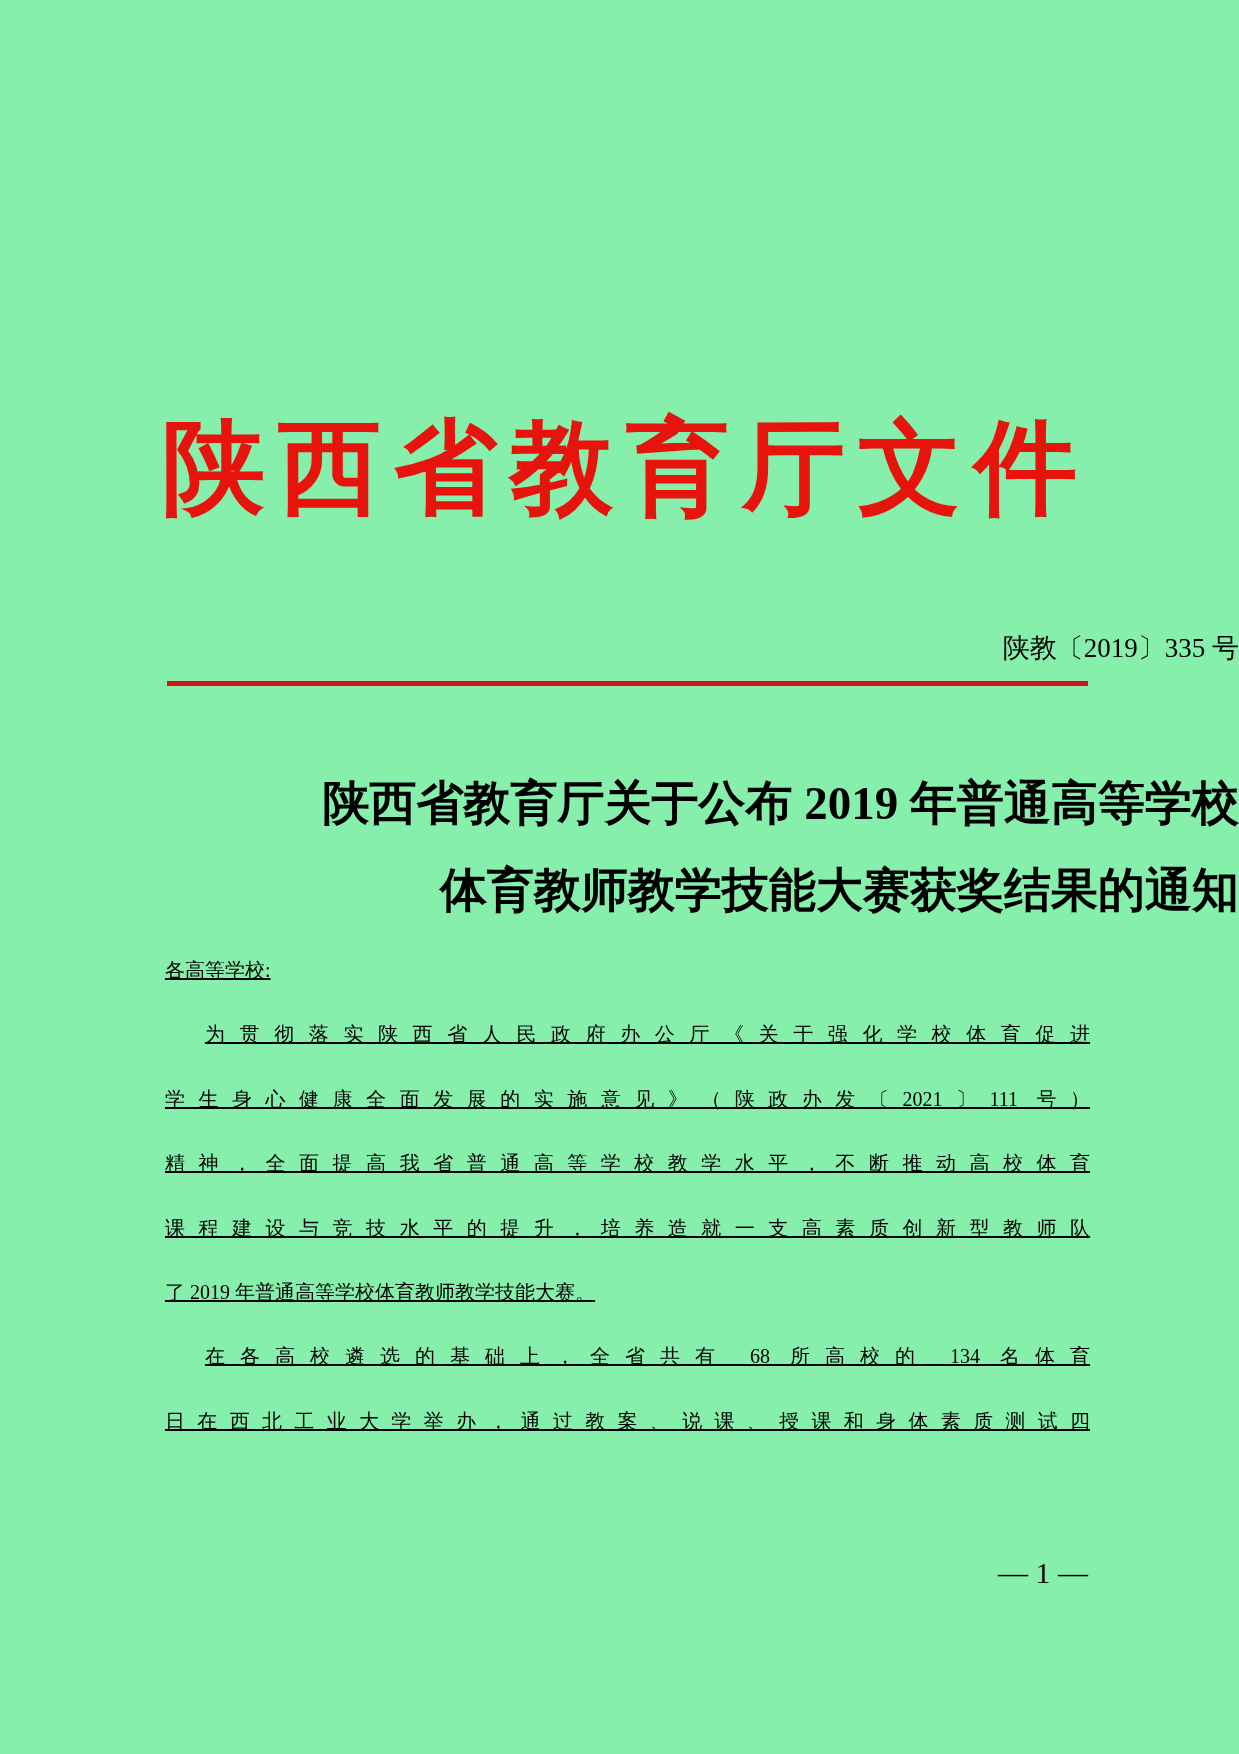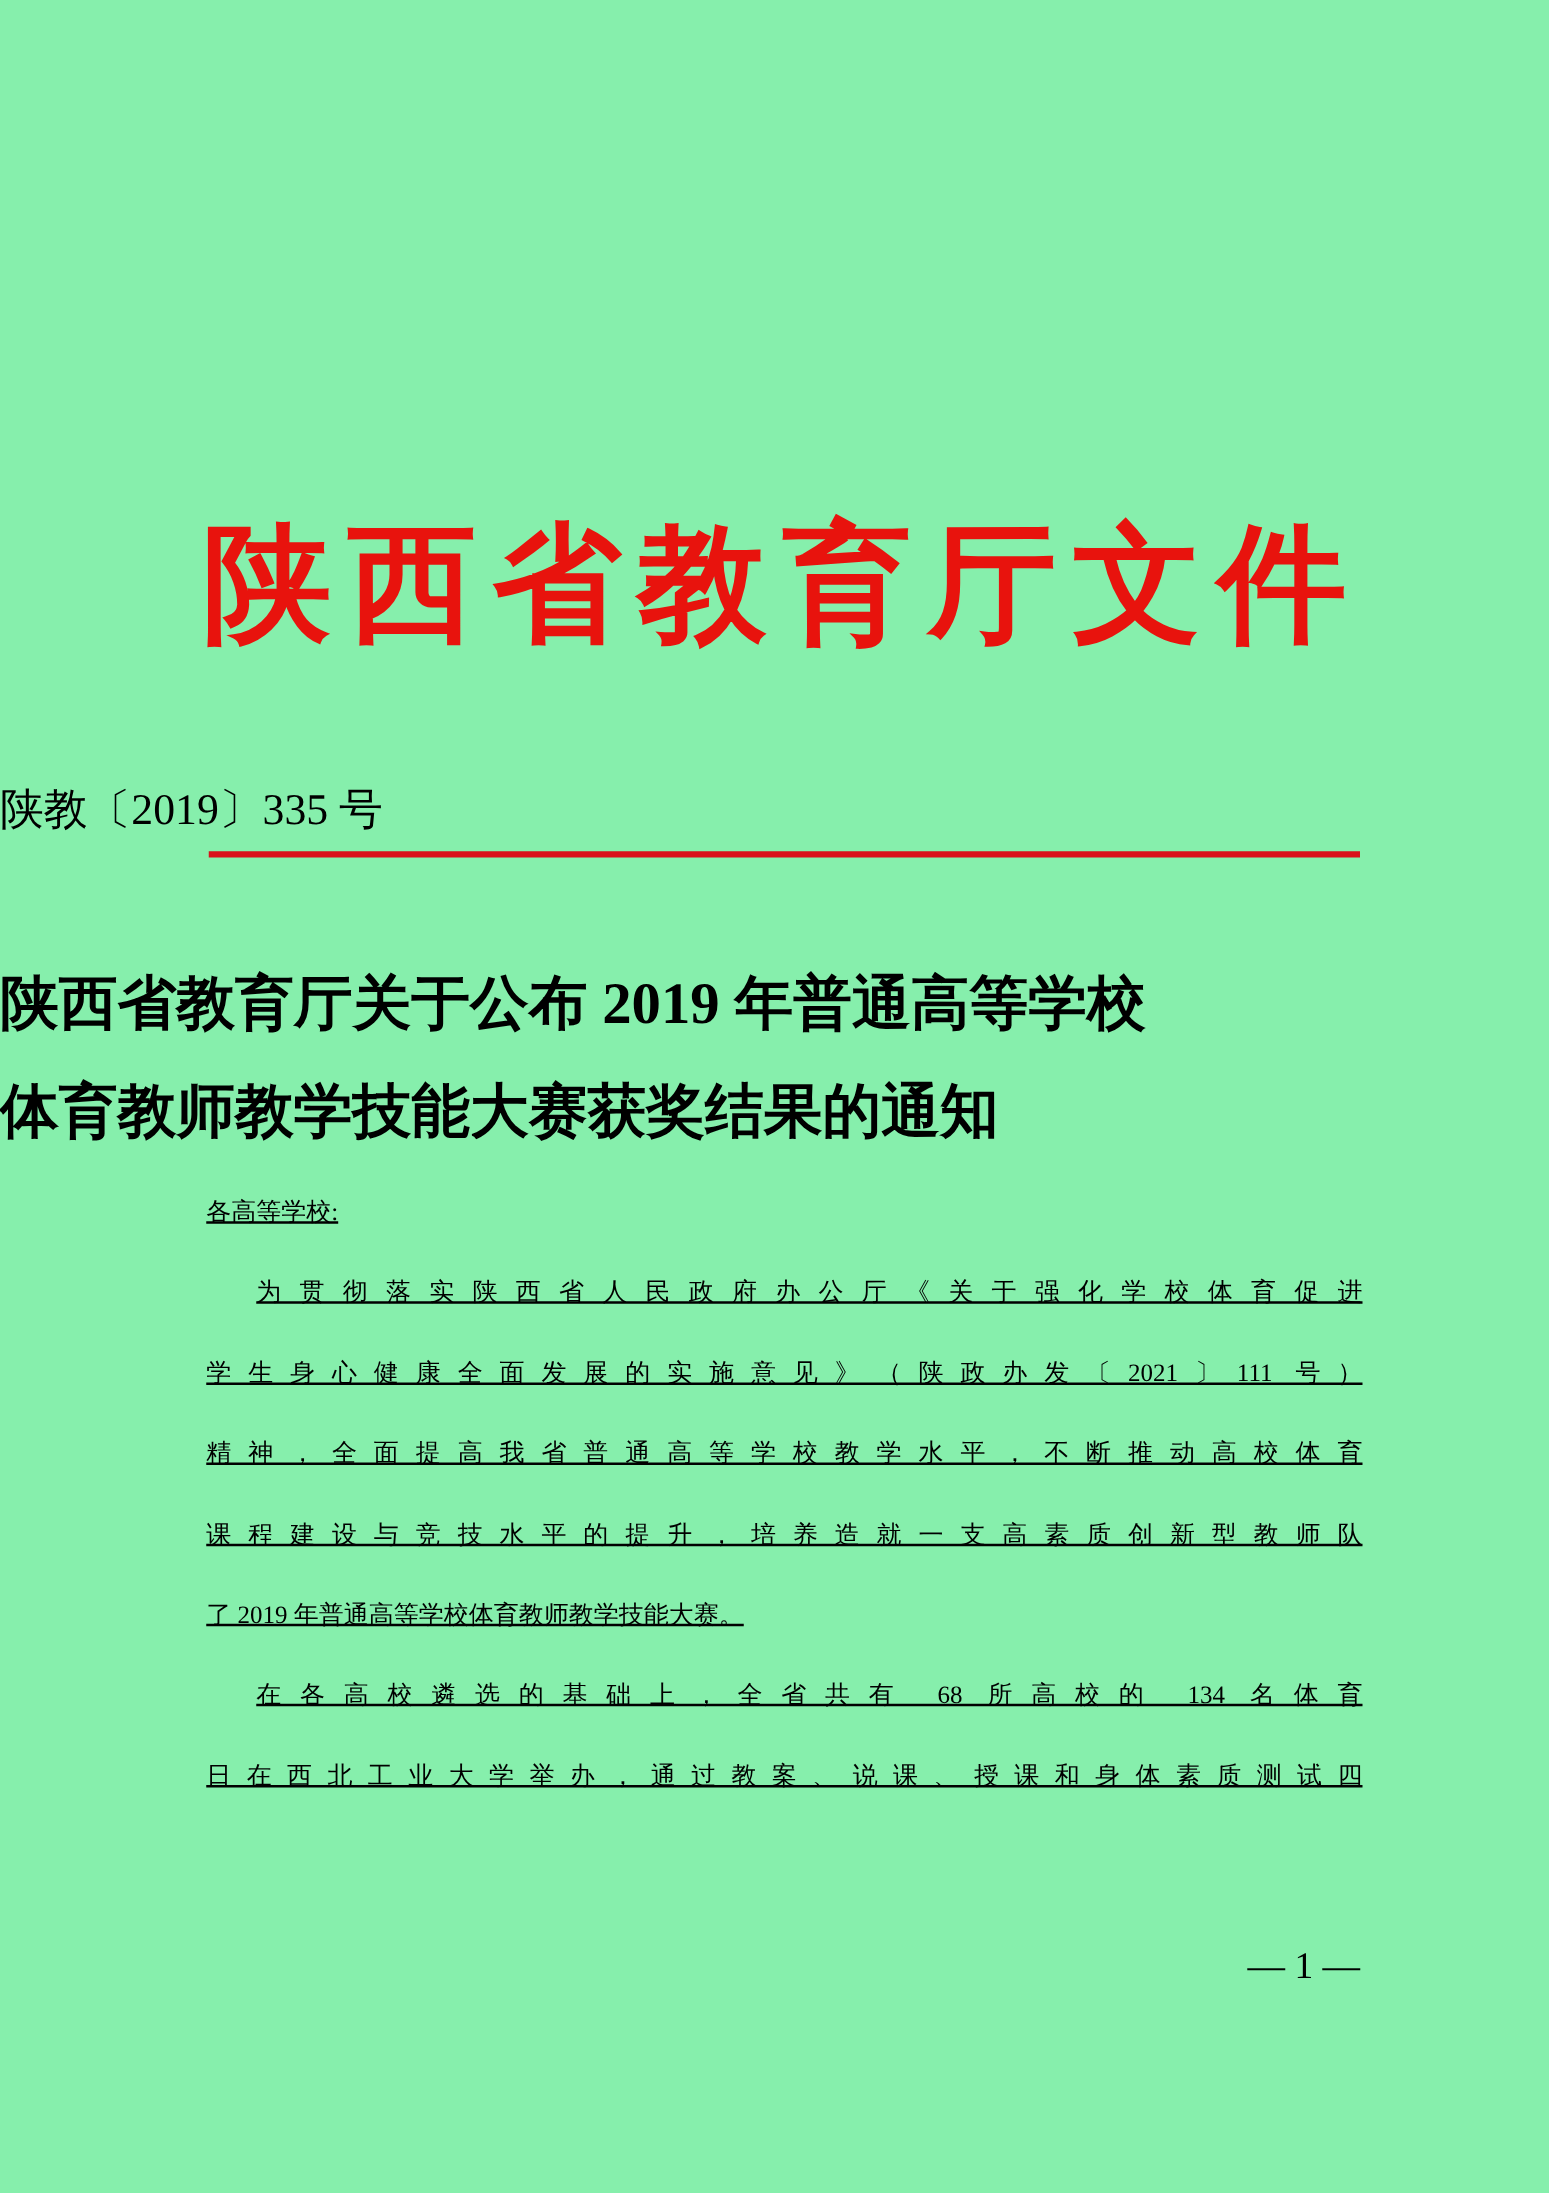--- a/index.html
+++ b/index.html
@@ -26,40 +26,40 @@
     letter-spacing: 13px;
     padding-left: 13px; 
     color: var(--accent-red, #e8130d);
     white-space: nowrap;
   }
   .doc-number {
     position: absolute;
     top: 628px;
     left: 0;
     width: 100%;
-    text-align: left;
-    font-size: 35px;
+    text-align: right;
+    font-size: 27px;
     line-height: 40px;
     color: #000000;
     white-space: nowrap;
   }
   .red-rule {
     position: absolute;
     top: 681px;
     left: 167px;
     width: 921px;
     height: 5px;
     background: var(--rule-red, #d9121a);
   }
   .doc-title {
     position: absolute;
     top: 760px;
     left: 0;
     width: 100%;
-    text-align: left;
+    text-align: right;
     font-weight: bold;
     font-size: 47px;
     line-height: 87px;
     color: #000000;
   }
   .doc-title .title-line { white-space: nowrap; }
   .body-text {
     position: absolute;
     top: 938px;
     left: 165px;

